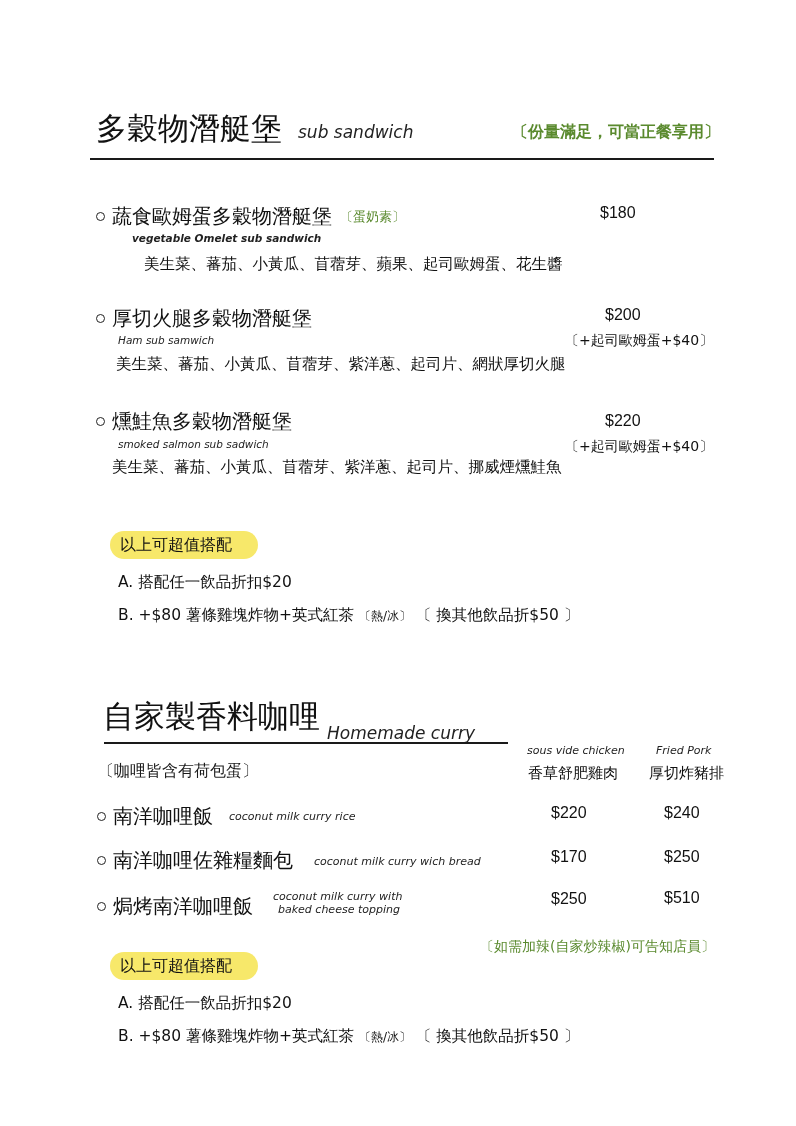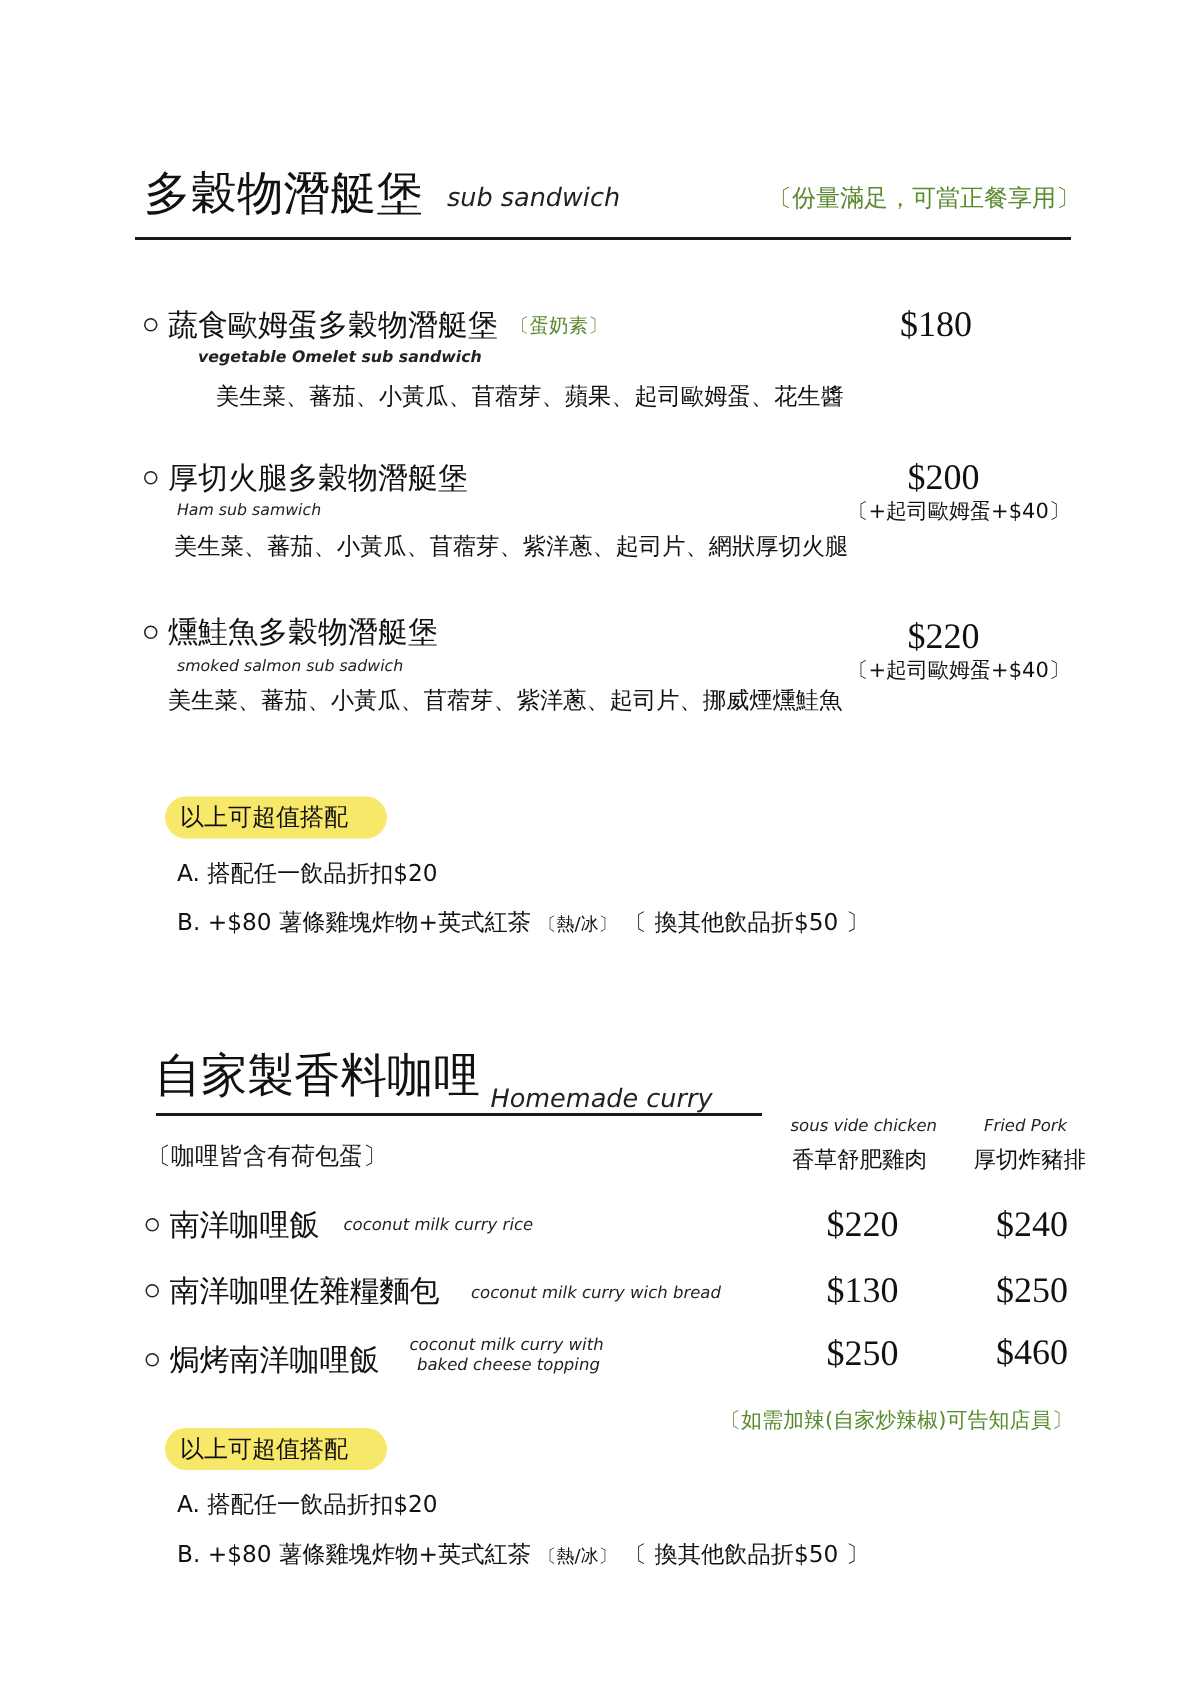--- a/index.html
+++ b/index.html
@@ -8,37 +8,37 @@
   .abs { position: absolute; white-space: nowrap; }
   .title-cn { font-size: 31px; font-weight: normal; letter-spacing: 0px; color: #111; }
   .title-en { font-size: 17px; color: #222; font-family: "DejaVu Sans", sans-serif; font-style: italic; }
   .green { color: #5a8a2e; }
   .note { font-size: 16px; }
   .rule { position: absolute; height: 2px; background: #1a1a1a; }
   .bullet { position: absolute; width: 7px; height: 7px; border: 1.6px solid #222; border-radius: 50%; }
   .item-cn { font-size: 20px; color: #111; }
   .item-en { font-size: 10.5px; color: #222; font-style: italic; }
   .item-desc { font-size: 15.5px; color: #111; }
-  .price { font-size: 24px; color: #111; font-family: Liberation Serif, serif; }
+  .price { font-size: 16px; color: #111; font-family: Liberation Sans, sans-serif; }
   .addon { font-size: 14px; color: #111; }
   .pill { position: absolute; background: #f7e86a; border-radius: 14px; height: 28px; }
   .pill-text { font-size: 16px; color: #111; }
   .combo { font-size: 15.5px; color: #111; }
   .small-paren { font-size: 12px; }
   .col-en { font-size: 11px; font-style: italic; color: #222; }
   .col-cn { font-size: 15px; color: #111; }
   .curry-en { font-size: 11px; font-style: italic; color: #222; }
 </style>
 </head>
 <body>
 
 <div>
   <div class="abs title-cn" style="left:96px; top:108px;">多穀物潛艇堡</div>
   <div class="abs title-en" style="left:298px; top:122px;">sub sandwich</div>
-  <div class="abs note green" style="left:512px; top:122px;">〔份量滿足，可當正餐享用〕</div>
+  <div class="abs note green" style="left:512px; top:122px;font-weight:bold;">〔份量滿足，可當正餐享用〕</div>
   <div class="rule" style="left:90px; top:158px; width:624px;"></div>
 
   <div>
     <span class="bullet" style="left:96px; top:212px;"></span>
     <div class="abs item-cn" style="left:112px; top:203px;">蔬食歐姆蛋多穀物潛艇堡</div>
     <div class="abs green" style="left:340px; top:208px; font-size:13px;">〔蛋奶素〕</div>
     <div class="abs item-en" style="left:132px; top:232px;font-weight:bold;">vegetable Omelet sub sandwich</div>
     <div class="abs item-desc" style="left:116px; top:254px;margin-left:28px;">美生菜、蕃茄、小黃瓜、苜蓿芽、蘋果、起司歐姆蛋、花生醬</div>
     <div class="abs price" style="left:600px; top:204px;">$180</div>
   </div>
@@ -89,31 +89,31 @@
     <div class="abs item-cn" style="left:113px; top:803px;text-align:right;">南洋咖哩飯</div>
     <div class="abs curry-en" style="left:229px; top:810px;">coconut milk curry rice</div>
     <div class="abs price" style="left:551px; top:804px;">$220</div>
     <div class="abs price" style="left:664px; top:804px;">$240</div>
   </div>
 
   <div>
     <span class="bullet" style="left:97px; top:856px;"></span>
     <div class="abs item-cn" style="left:113px; top:847px;">南洋咖哩佐雜糧麵包</div>
     <div class="abs curry-en" style="left:314px; top:855px;">coconut milk curry wich bread</div>
-    <div class="abs price" style="left:551px; top:848px;">$130</div>
+    <div class="abs price" style="left:551px; top:848px;">$170</div>
     <div class="abs price" style="left:664px; top:848px;">$250</div>
   </div>
 
   <div>
     <span class="bullet" style="left:97px; top:902px;"></span>
     <div class="abs item-cn" style="left:113px; top:893px;">焗烤南洋咖哩飯</div>
     <div class="abs curry-en" style="left:273px; top:890px;">coconut milk curry with</div>
     <div class="abs curry-en" style="left:278px; top:903px;">baked cheese topping</div>
     <div class="abs price" style="left:551px; top:890px;">$250</div>
-    <div class="abs price" style="left:664px; top:889px;">$460</div>
+    <div class="abs price" style="left:664px; top:889px;">$510</div>
   </div>
 
   <div class="abs green" style="left:480px; top:938px; font-size:14px;">〔如需加辣(自家炒辣椒)可告知店員〕</div>
 
   <div>
     <div class="pill" style="left:110px; top:952px; width:148px;"></div>
     <div class="abs pill-text" style="left:120px; top:956px;">以上可超值搭配</div>
     <div class="abs combo" style="left:118px; top:993px;">A. 搭配任一飲品折扣$20</div>
     <div class="abs combo" style="left:118px; top:1026px;">
       <span>B. +$80 薯條雞塊炸物+英式紅茶</span>

